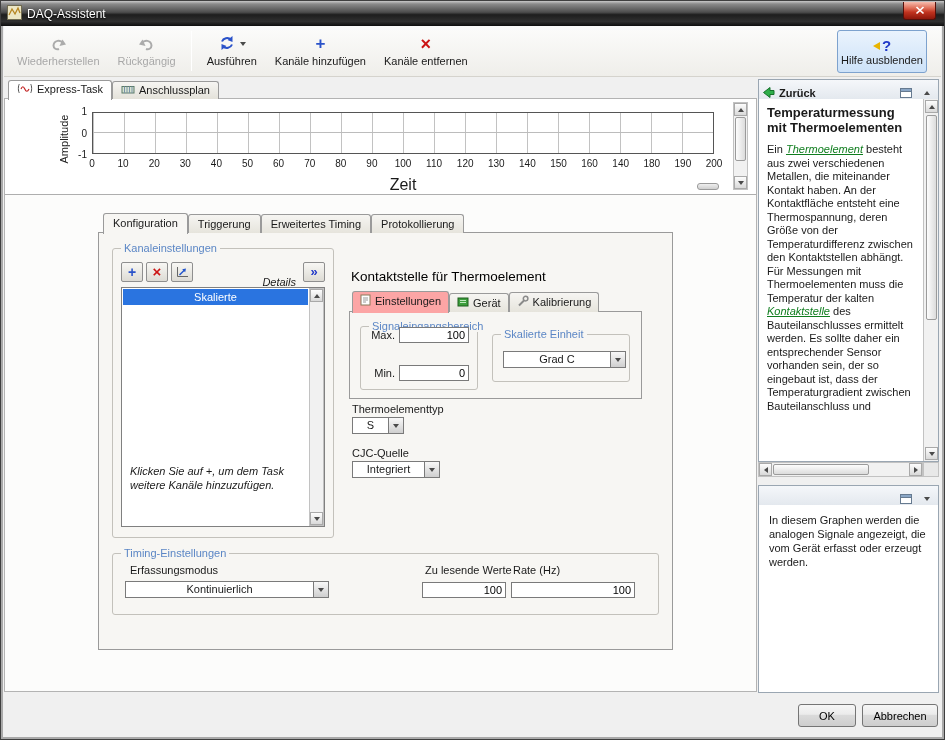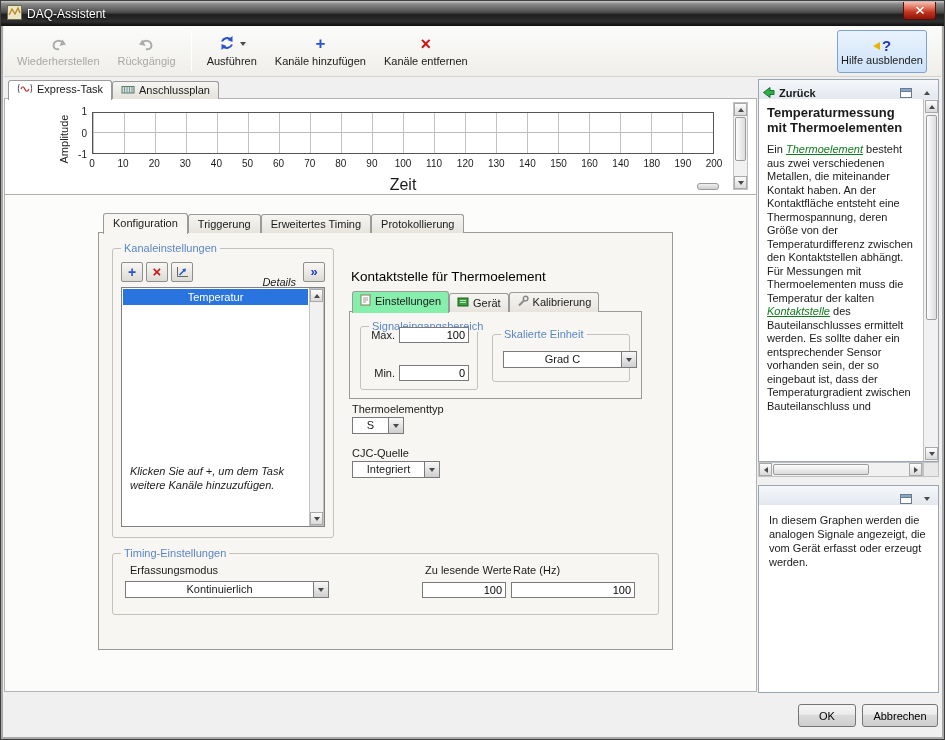--- a/index.html
+++ b/index.html
@@ -103,21 +103,21 @@
   .ch-items { position:absolute; left:1px; top:1px; right:16px; bottom:1px; overflow:hidden; }
   .channel-item { height:16px; line-height:16px; text-align:center; cursor:pointer; }
   .channel-item.selected { background:#2a74e0; color:#fff; }
   .ch-hint { position:absolute; left:8px; right:24px; top:176px; font-style:italic; line-height:14px; }
 
   .thermo-title { position:absolute; left:252px; top:36px; font-size:13.5px; color:#000; }
   .ttabs { position:absolute; left:253px; top:57px; height:22px; display:flex; align-items:flex-end; z-index:2; }
   .ttab { display:flex; align-items:center; gap:4px; padding:2px 7px 3px;
     background:linear-gradient(#f6f5f2,#e6e4dc); border:1px solid #9a9a9a; border-bottom:none;
     border-radius:3px 3px 0 0; cursor:pointer; }
-  .ttab.active { background:#86efac; margin-bottom:-1px; padding-bottom:5px; }
+  .ttab.active { background:#fca5a5; margin-bottom:-1px; padding-bottom:5px; }
   .thermo-pane { position:absolute; left:250px; top:78px; width:293px; height:88px;
     border:1px solid #9a9a9a; background:#f7f6f3; }
 
   .sig-group { left:10px; top:14px; width:118px; height:64px; }
   .sig-row { position:absolute; left:6px; display:flex; align-items:center; gap:4px; }
   .sig-row .lab { width:28px; text-align:right; }
   .txt-input { height:16px; border:1px solid #7a7a7a; background:#fff; font-size:11px;
     text-align:right; padding-right:3px; font-family:"Liberation Sans", sans-serif; }
   .unit-group { left:142px; top:22px; width:138px; height:48px; }
 
@@ -313,21 +313,21 @@
                   <path d="M1.5 1 V10.5 H12" stroke="#666" fill="none"></path>
                   <path d="M3.5 9 L8.5 4" stroke="#2255cc" stroke-width="1.4"></path>
                   <path d="M10 2.5 L6.2 3.2 L9.2 6.2 Z" fill="#2255cc"></path>
                 </svg>
             </div>
             <span class="details-lbl">Details</span>
             <div class="mini-btn expand">»</div>
           </div>
           <div class="ch-listbox">
             <div class="ch-items" id="channel-list">
-                <div class="channel-item selected">Temperatur</div>
+                <div class="channel-item selected">Skalierte</div>
               </div>
             <div class="ch-hint">Klicken Sie auf +, um dem Task weitere Kanäle hinzuzufügen.</div>
             <div class="sb-v" style="right:0; top:0; bottom:0;">
               <div class="sb-btn" style="top:0; left:0;">
                   <span class="tri tri-up"></span>
                 </div>
               <div class="sb-btn" style="bottom:0; left:0;">
                   <span class="tri tri-down"></span>
                 </div>
             </div>
@@ -366,21 +366,21 @@
               <span class="lab">Max.</span>
               <input class="txt-input" style="width: 70px;" value="100">
             </div>
             <div class="sig-row" style="top:38px;">
               <span class="lab">Min.</span>
               <input class="txt-input" style="width: 70px;" value="0">
             </div>
           </div>
           <div class="group unit-group">
             <span class="group-label">Skalierte Einheit</span>
-            <div class="combo" style="position:absolute; left:10px; top:16px; width:134px;">
+            <div class="combo" style="position:absolute; left:10px; top:16px; width:123px;">
               <span class="combo-text">Grad C</span>
               <span class="combo-btn">
                   <span class="tri tri-down"></span>
                 </span>
             </div>
           </div>
         </div>
 
         <span class="field-label" style="left:253px; top:170px;">Thermoelementtyp</span>
         <div class="combo" style="position:absolute; left:253px; top:184px; width:52px;">

